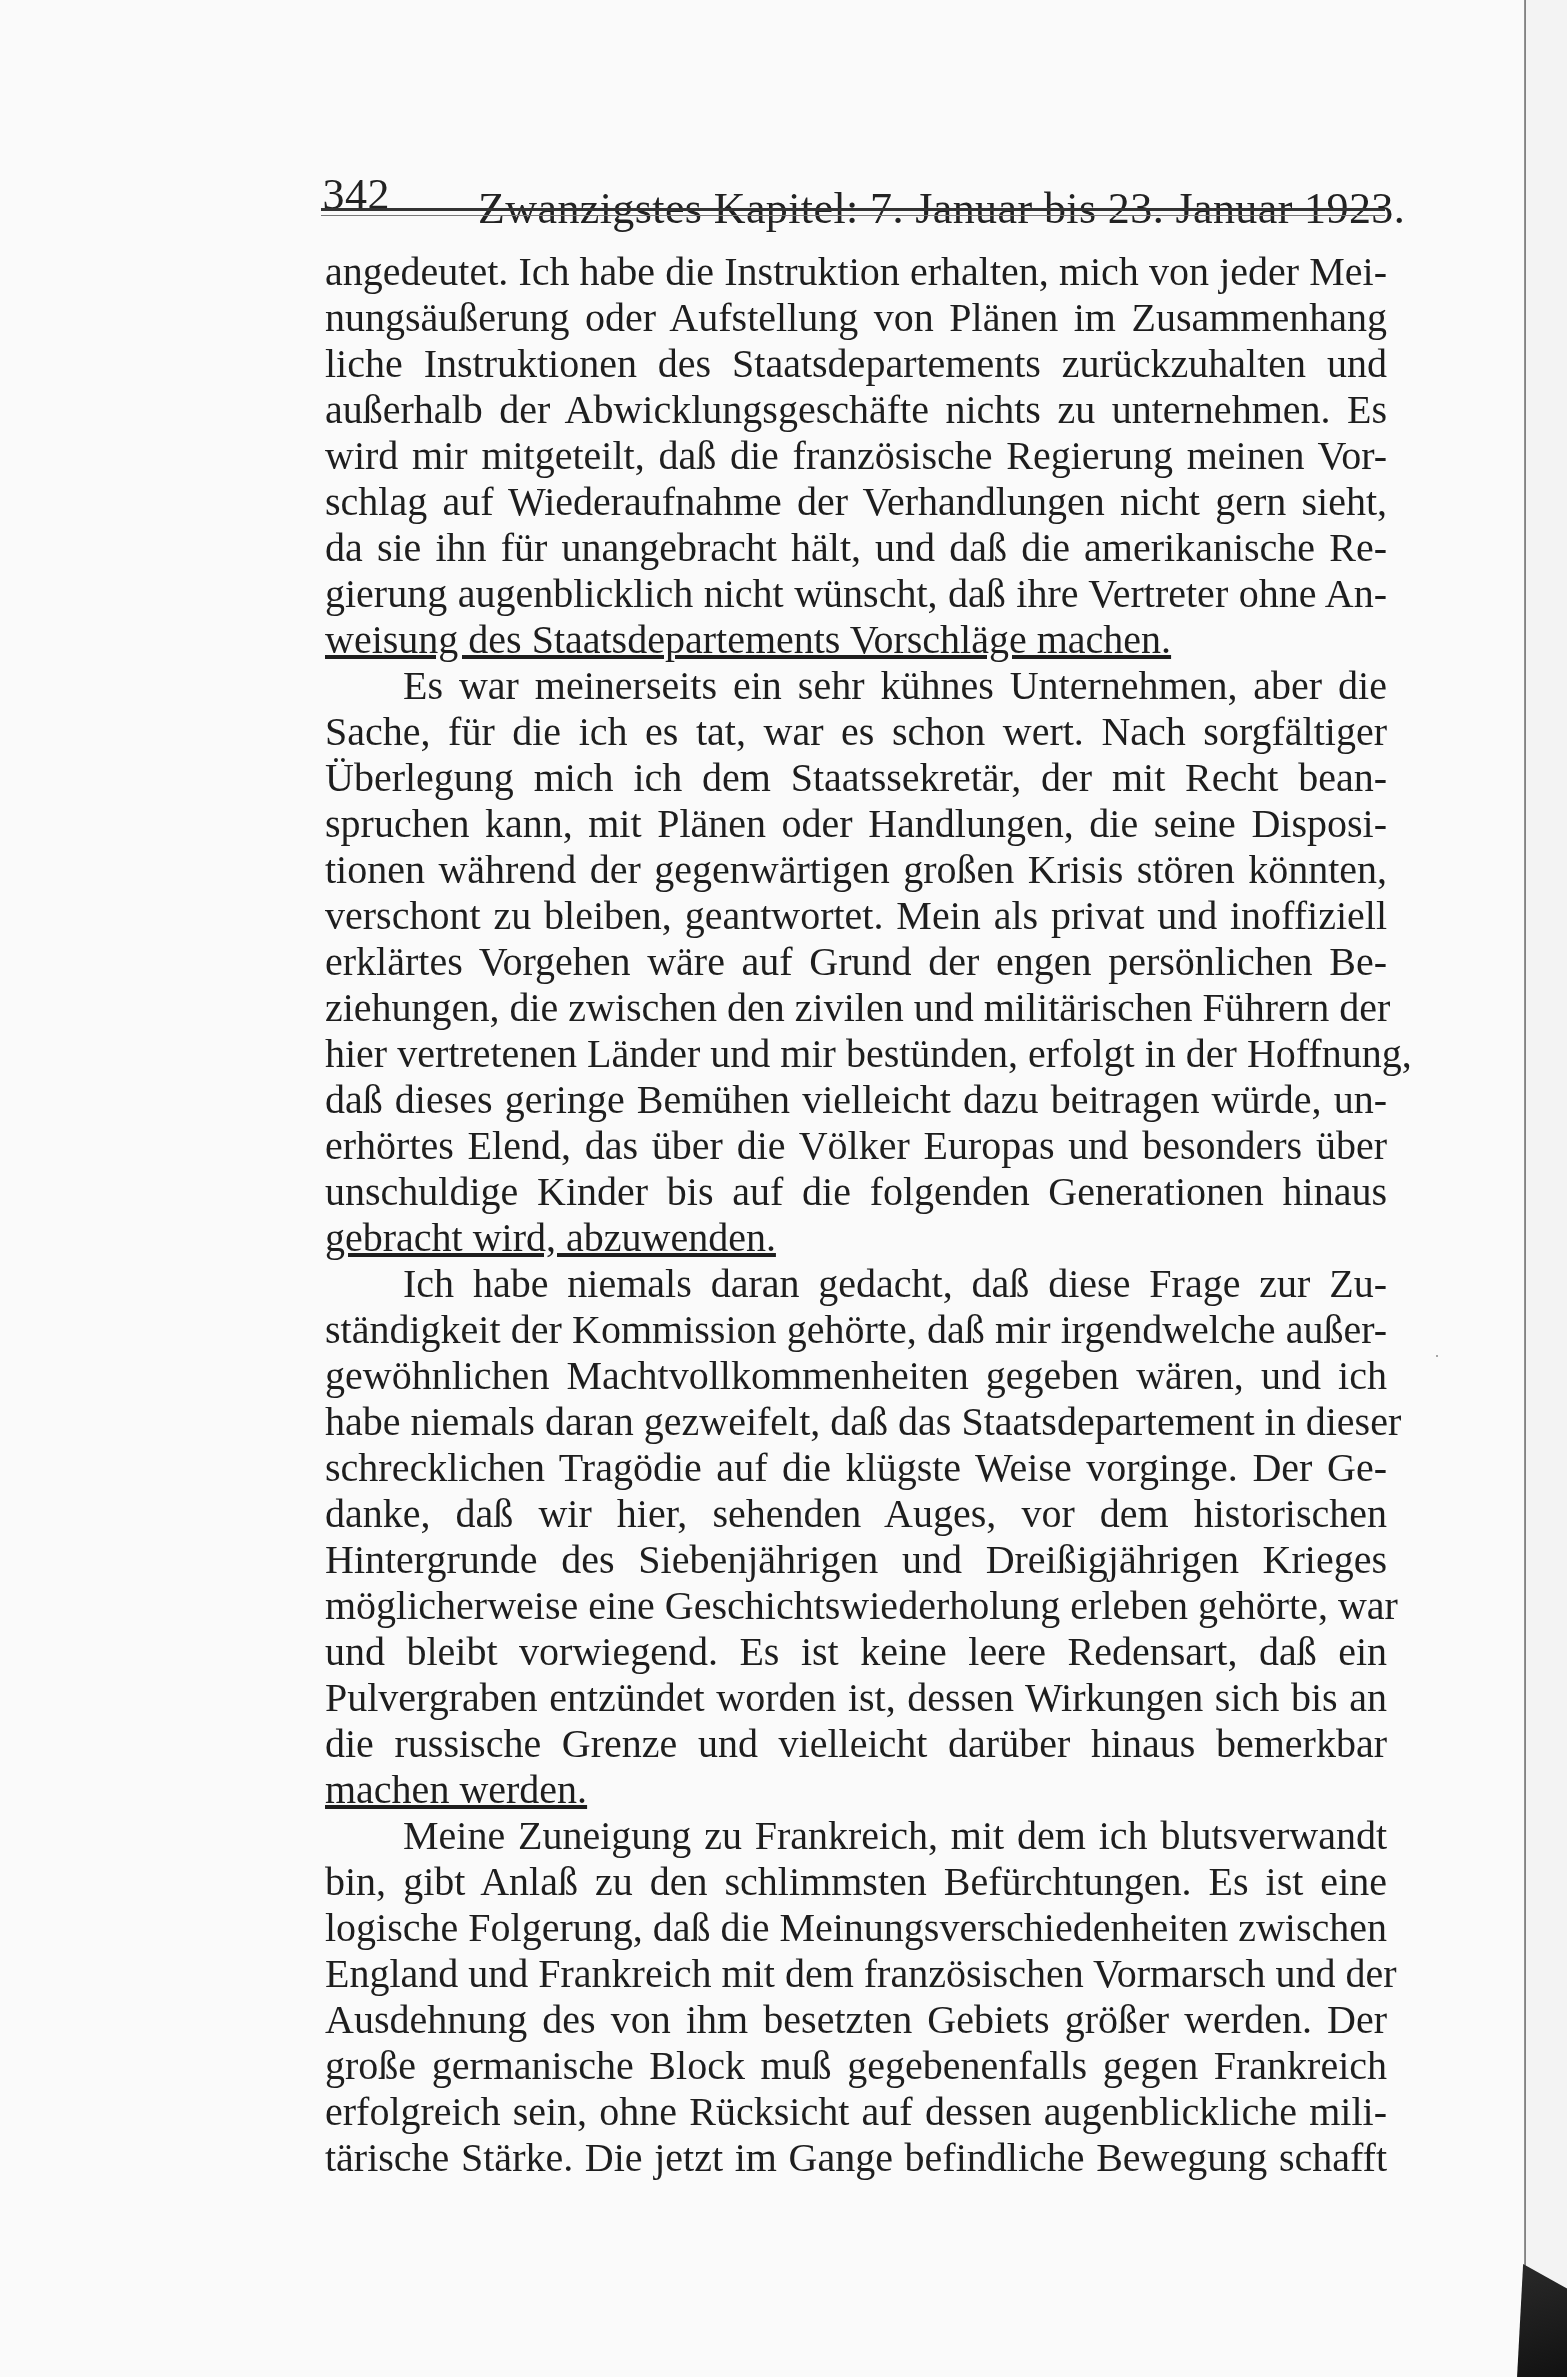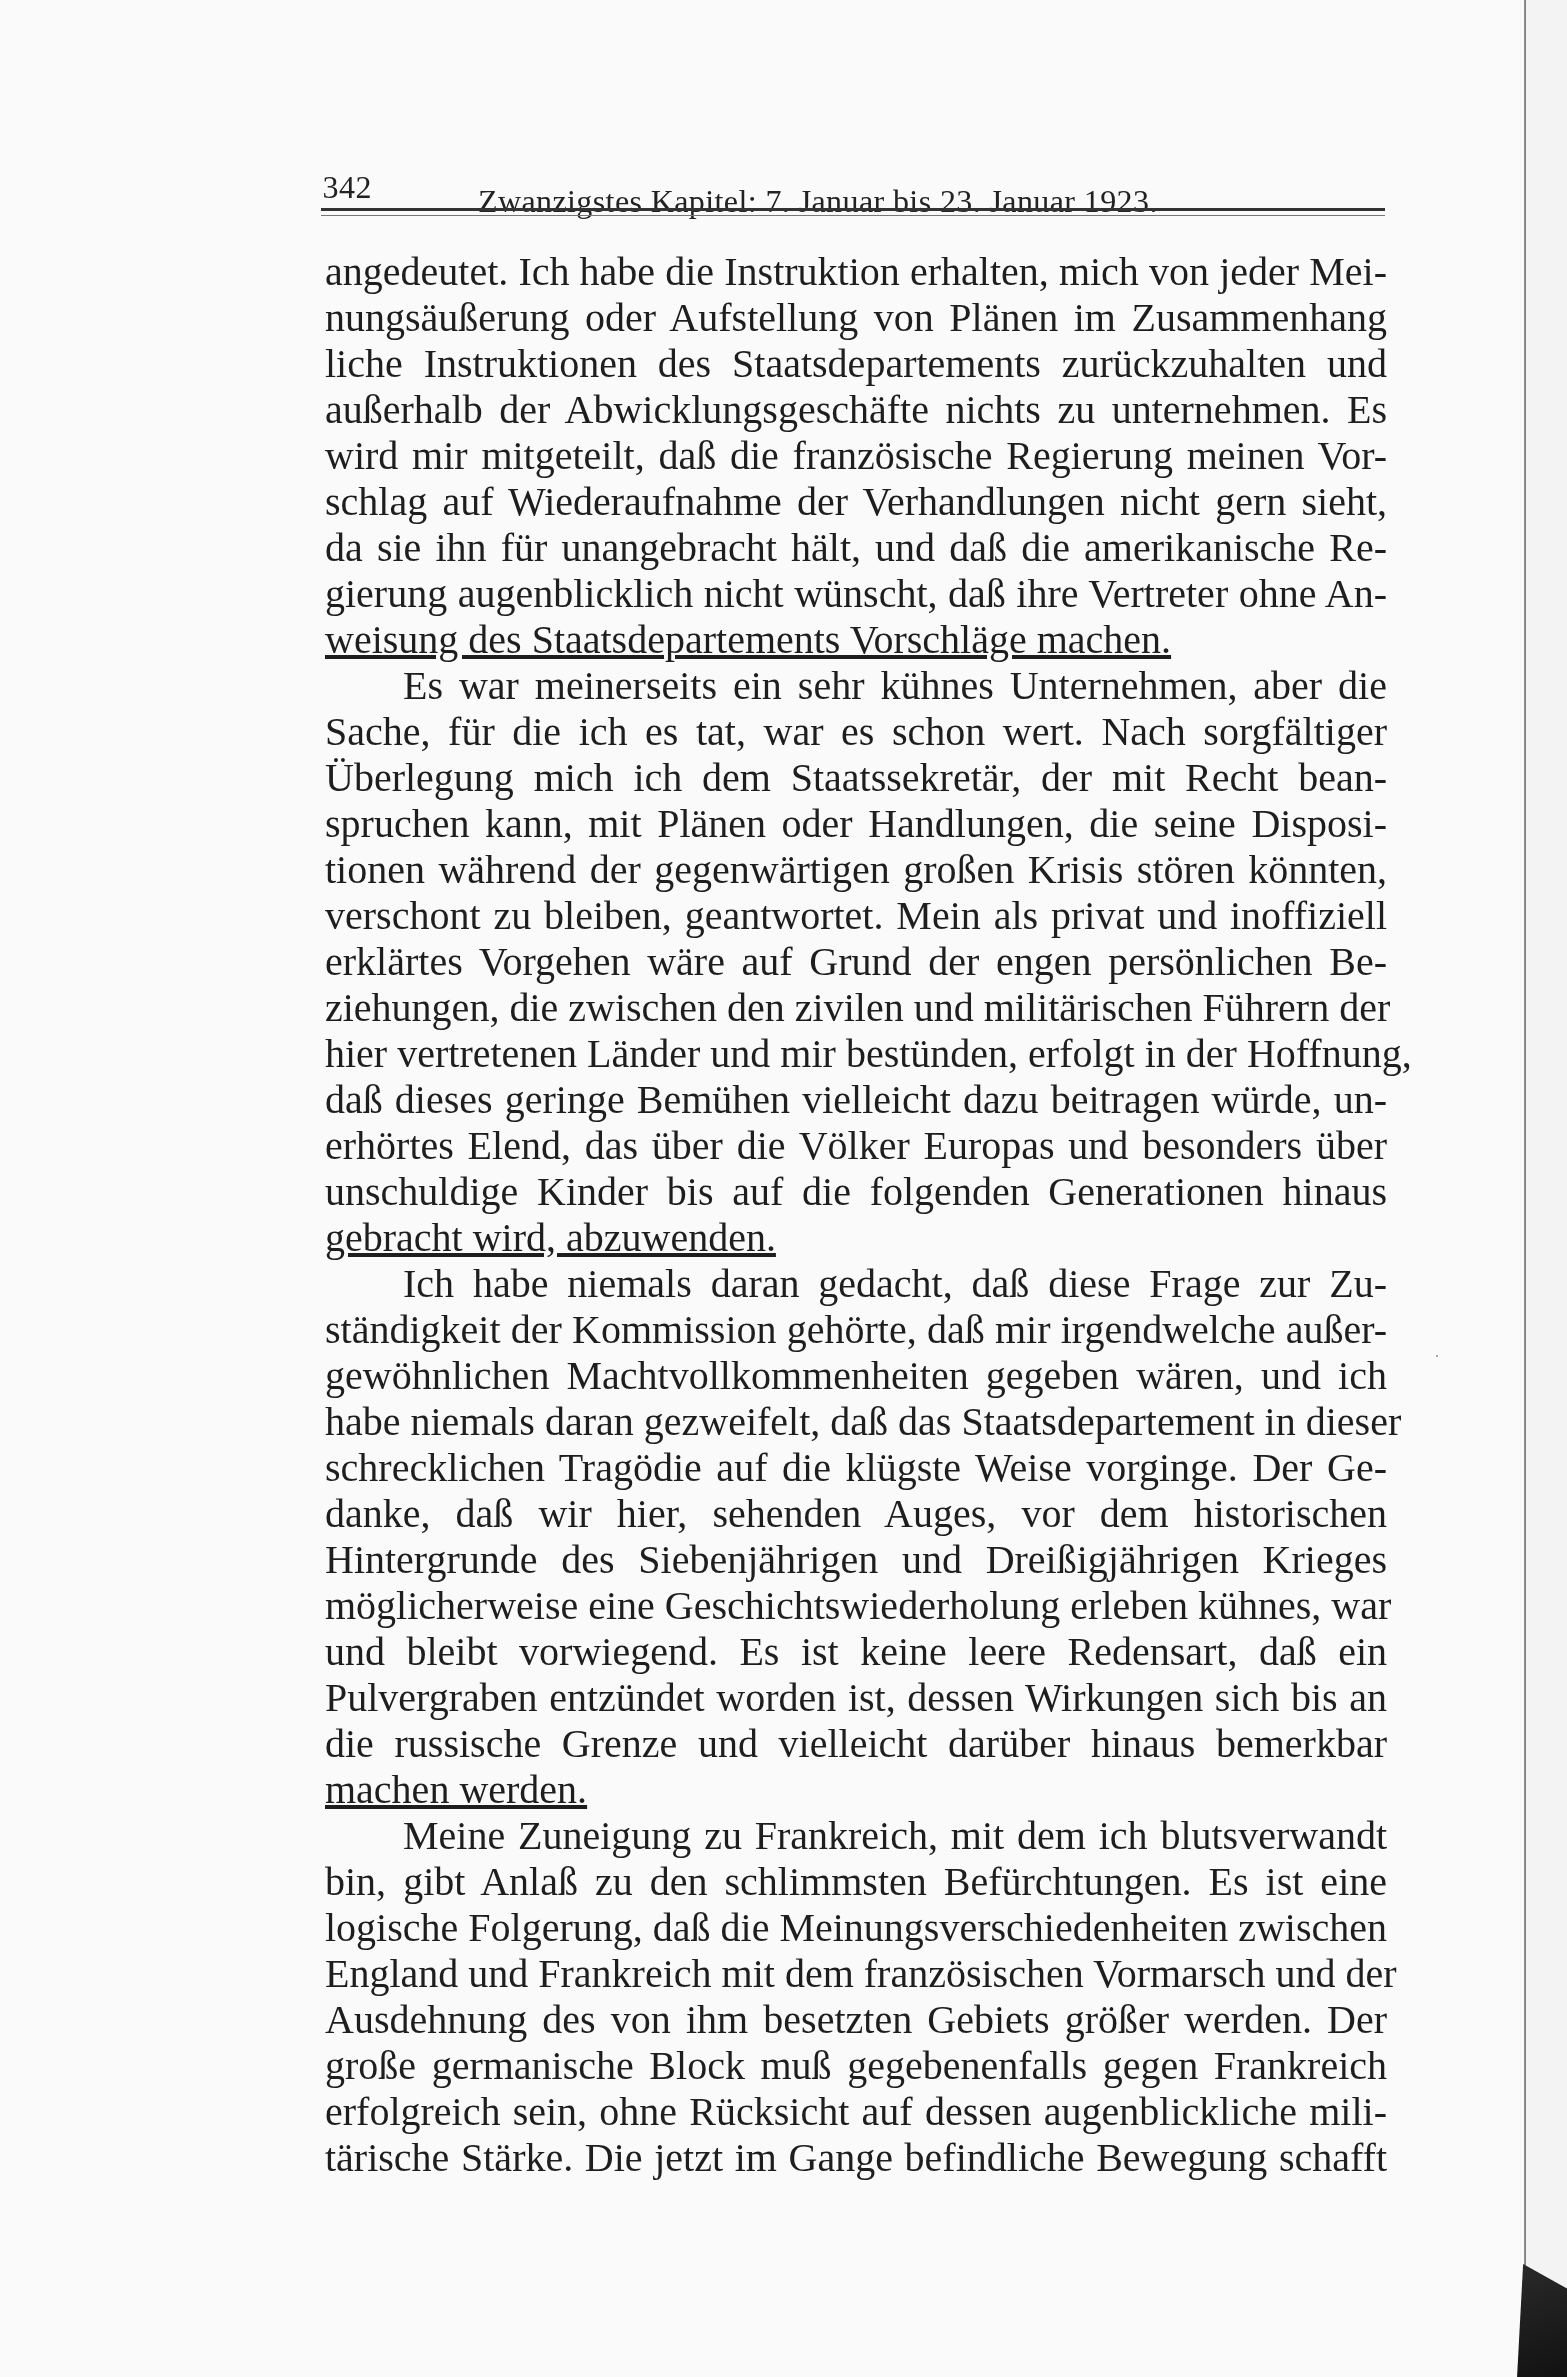--- a/index.html
+++ b/index.html
@@ -48,21 +48,21 @@
       background: linear-gradient(160deg, #2a2a2a 0%, #111 100%);
       clip-path: polygon(12% 0%, 100% 22%, 100% 100%, 0% 100%);
     }
     .header {
       position: absolute;
       left: 321px;
       top: 169px;
       width: 1066px;
       height: 47px;
       font-family: "Liberation Serif", "DejaVu Serif", serif;
-      font-size: 32px;
+      font-size: 44px;
       color: #222;
       letter-spacing: 0.4px;
     }
     .page-number {
       position: absolute;
       left: 1.6px;
       top: 0;
     }
     .running-title {
       position: absolute;
@@ -158,21 +158,21 @@
         <span class="line last">gebracht wird, abzuwenden.</span>
       </div>
       <div>
         <span class="line indent">Ich habe niemals daran gedacht, daß diese Frage zur Zu-</span>
         <span class="line">ständigkeit der Kommission gehörte, daß mir irgendwelche außer-</span>
         <span class="line">gewöhnlichen Machtvollkommenheiten gegeben wären, und ich</span>
         <span class="line">habe niemals daran gezweifelt, daß das Staatsdepartement in dieser</span>
         <span class="line">schrecklichen Tragödie auf die klügste Weise vorginge.  Der Ge-</span>
         <span class="line">danke, daß wir hier, sehenden Auges, vor dem historischen</span>
         <span class="line">Hintergrunde des Siebenjährigen und Dreißigjährigen Krieges</span>
-        <span class="line">möglicherweise eine Geschichtswiederholung erleben kühnes, war</span>
+        <span class="line">möglicherweise eine Geschichtswiederholung erleben gehörte, war</span>
         <span class="line">und bleibt vorwiegend.  Es ist keine leere Redensart, daß ein</span>
         <span class="line">Pulvergraben entzündet worden ist, dessen Wirkungen sich bis an</span>
         <span class="line">die russische Grenze und vielleicht darüber hinaus bemerkbar</span>
         <span class="line last">machen werden.</span>
       </div>
       <div>
         <span class="line indent">Meine Zuneigung zu Frankreich, mit dem ich blutsverwandt</span>
         <span class="line">bin, gibt Anlaß zu den schlimmsten Befürchtungen.  Es ist eine</span>
         <span class="line">logische Folgerung, daß die Meinungsverschiedenheiten zwischen</span>
         <span class="line">England und Frankreich mit dem französischen Vormarsch und der</span>

